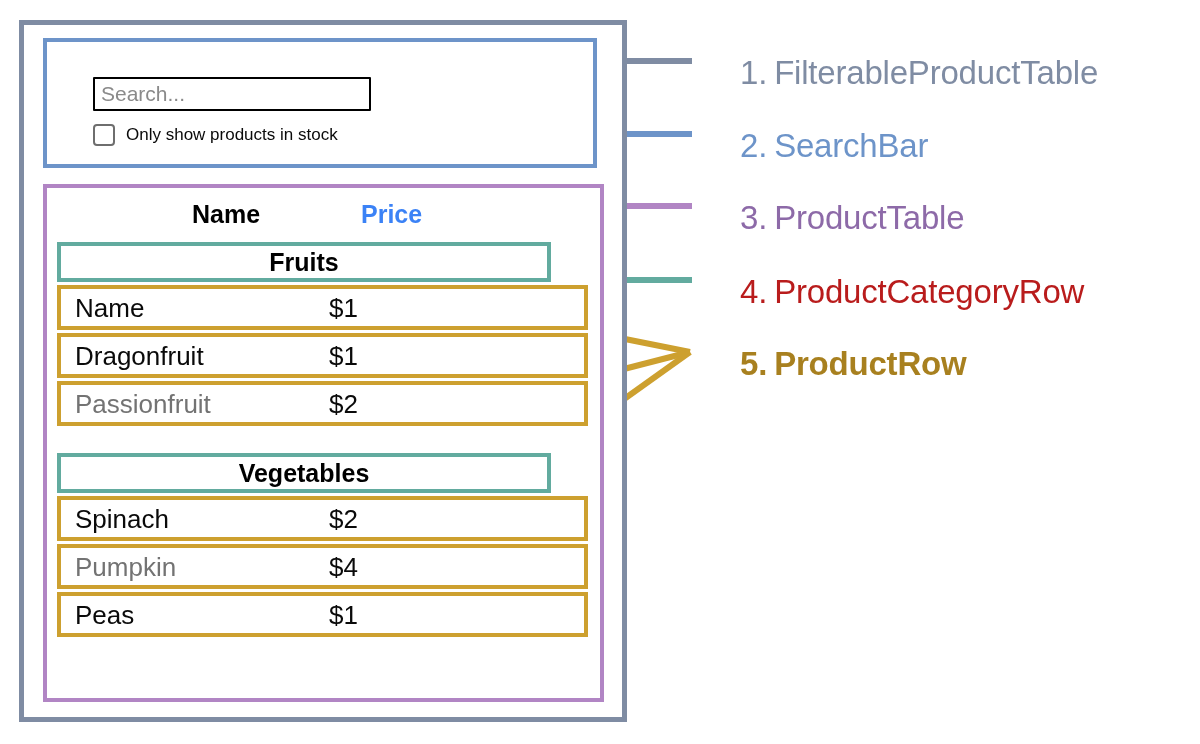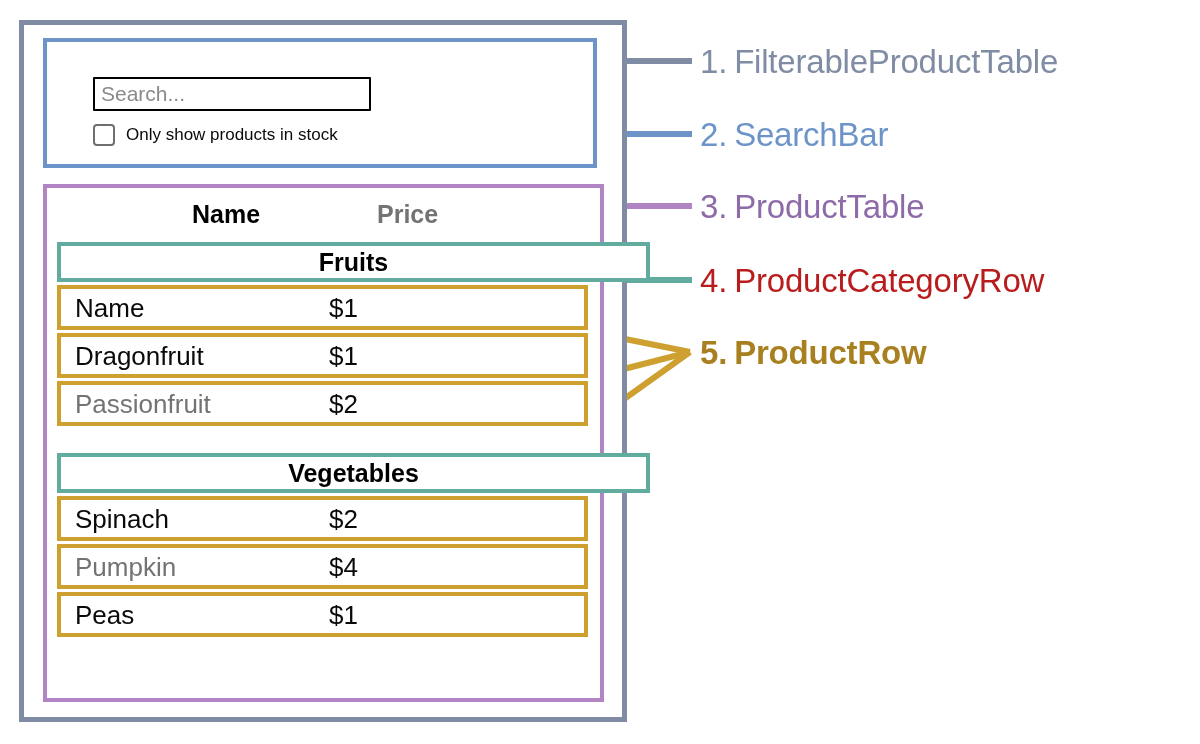--- a/index.html
+++ b/index.html
@@ -130,37 +130,37 @@
   .th-name {
     position: absolute;
     left: 145px;
     font-family: "Liberation Sans", sans-serif;
     font-weight: bold;
     font-size: 25px;
     color: #000000;
   }
   .th-price {
     position: absolute;
-    left: 330px;
+    left: 314px;
     font-family: "Liberation Sans", sans-serif;
     font-weight: bold;
     font-size: 25px;
-    color: #737373;
+    color: #3b82f6;
   }
 
   .rows {
     position: absolute;
     left: 10px;
     top: 54px;
     width: 531px;
   }
 
   .cat-row {
     box-sizing: border-box;
-    width: 593px;
+    width: 494px;
     height: 40px;
     border: 4px solid #62ab9f;
     background: #ffffff;
     display: flex;
     align-items: center;
     justify-content: center;
     margin-bottom: 3px;
   }
   .cat-row .cat-label {
     font-family: "Liberation Sans", sans-serif;
@@ -199,26 +199,27 @@
     font-size: 26px;
     color: #0a0a0a;
     line-height: 26px;
   }
 
   .group-gap { height: 24px; }
 
   
   .legend-item {
     position: absolute;
-    left: 700px;
+    left: 740px;
     font-family: "Liberation Sans", sans-serif;
     font-size: 33px;
     letter-spacing: -0.2px;
     white-space: nowrap;
     line-height: 33px;
+    margin-top: 11px;
   }
   .legend-num { margin-right: 7px; }
 </style>
 </head>
 <body>
 
 <div id="stage">
 
   <svg id="connectors" viewBox="0 0 1200 744" width="1200" height="744">
 

